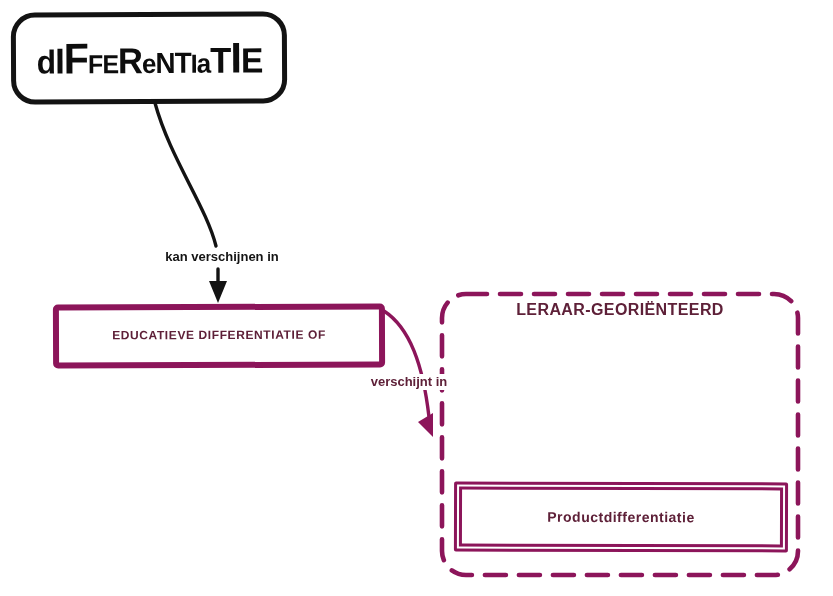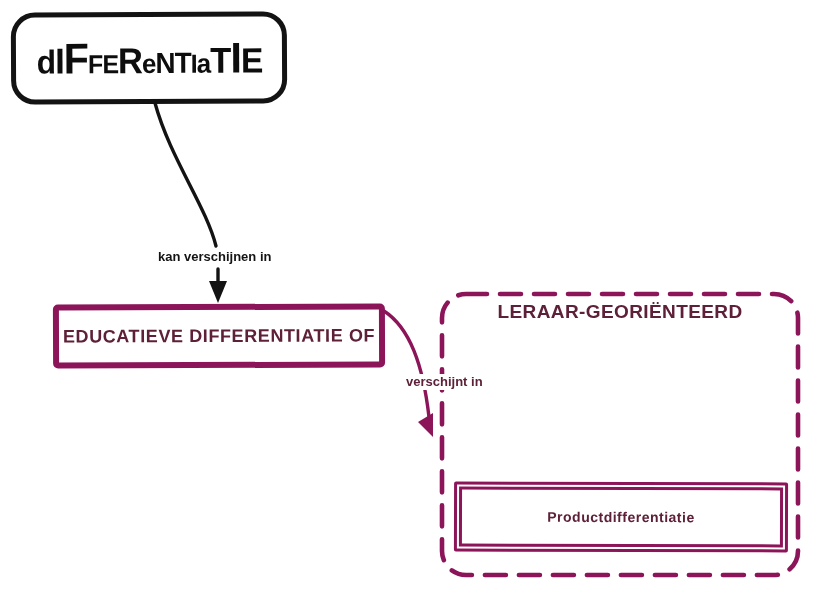--- a/index.html
+++ b/index.html
@@ -32,42 +32,42 @@
     transform:scaleX(0.96);
   }
   .lt{display:inline-block;}
   .lt-1{font-size:33px}.lt-2{font-size:36px}.lt-3{font-size:43px}.lt-4{font-size:26px}
   .lt-5{font-size:26px}.lt-6{font-size:36px}.lt-7{font-size:27px}.lt-8{font-size:29px}
   .lt-9{font-size:29px}.lt-10{font-size:26px}.lt-11{font-size:27px}.lt-12{font-size:36px}
   .lt-13{font-size:43px}.lt-14{font-size:35px}
 
   
   .link-label{
-    position:absolute;z-index:3;text-align:left;
+    position:absolute;z-index:3;text-align:center;
     font-size:13px;font-weight:bold;background:#ffffff;line-height:1.25;
   }
   #label-kan{left:158px;top:249px;width:128px;color:var(--link-text-black);}
-  #label-verschijnt{left:366px;top:374px;width:86px;color:var(--node-text);margin-left:40px;}
+  #label-verschijnt{left:366px;top:374px;width:86px;color:var(--node-text);}
 
   
   #edu-node{
     position:absolute;left:53px;top:304px;width:320px;height:52px;z-index:2;
     border:6px solid var(--accent);border-radius:5px;background:#ffffff;
     display:flex;flex-direction:column;align-items:center;justify-content:center;
     transform:rotate(-0.2deg);
   }
   .edu-line{
-    font-size:18px;font-weight:bold;color:var(--node-text);
+    font-size:12px;font-weight:bold;color:var(--node-text);
     letter-spacing:0.6px;line-height:1.45;white-space:nowrap;
   }
 
   
   #container-title{
     position:absolute;left:442px;top:301px;width:356px;z-index:2;
-    text-align:center;font-size:19px;font-weight:bold;color:var(--node-text);
+    text-align:center;font-size:16px;font-weight:bold;color:var(--node-text);
     letter-spacing:0.4px;
   }
 
   
   #product-node{
     position:absolute;left:454px;top:482px;width:318px;height:54px;z-index:2;
     border:8px double var(--accent);border-radius:2px;background:#ffffff;
     display:flex;align-items:center;justify-content:center;
     transform:rotate(0.15deg);
     text-align:right;

